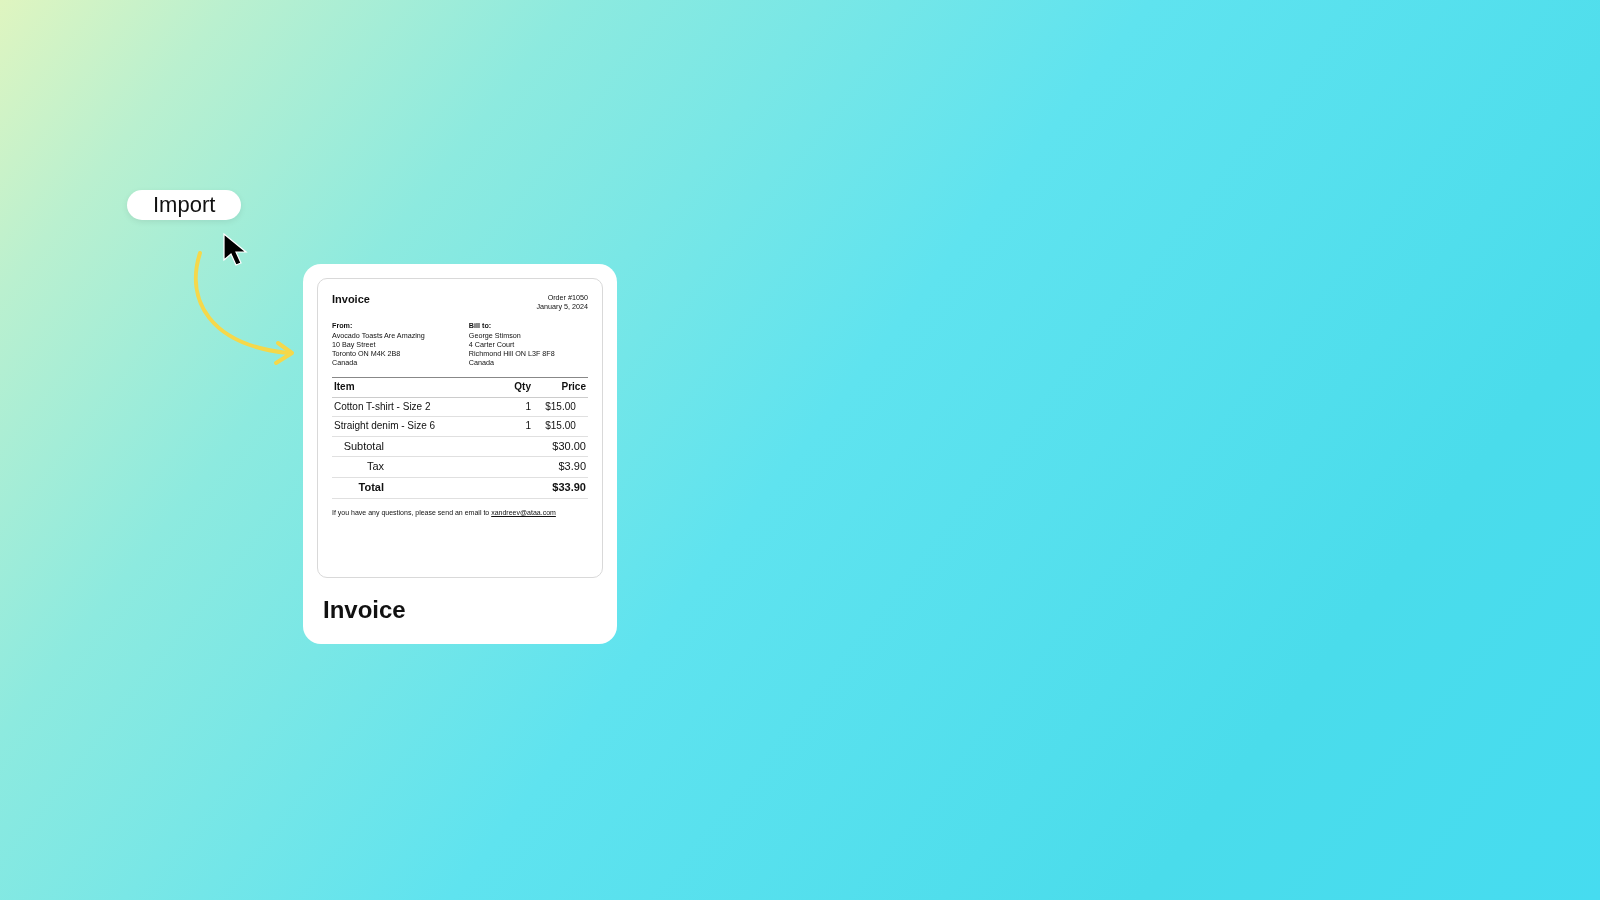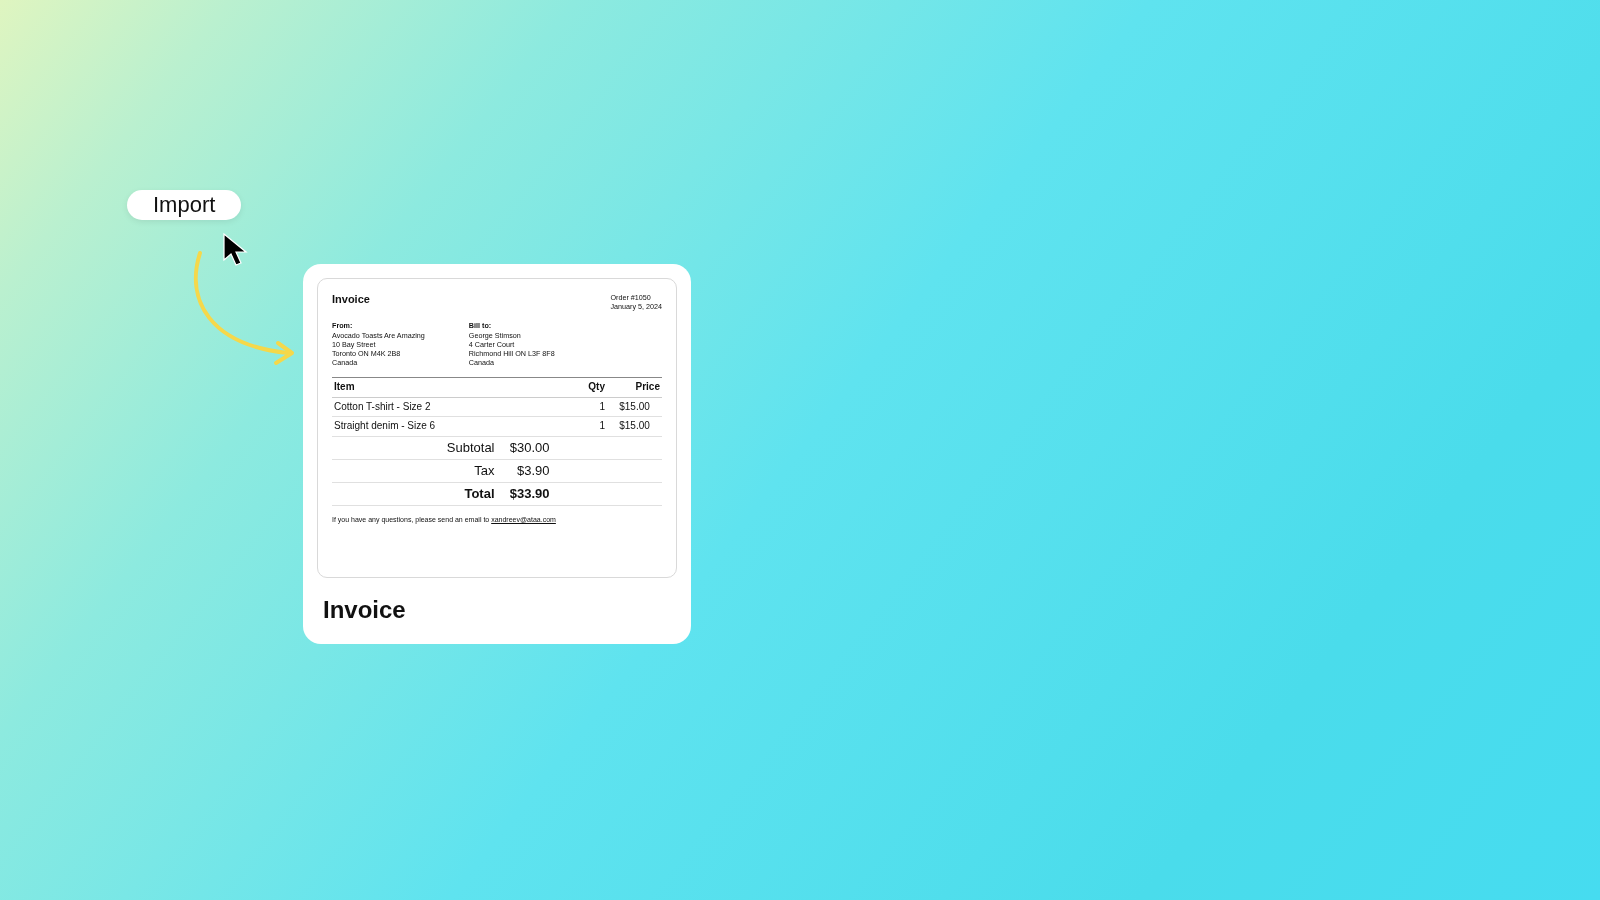--- a/index.html
+++ b/index.html
@@ -44,53 +44,53 @@
     width: 160px;
     height: 130px;
     pointer-events: none;
   }
 
   
   .card {
     position: absolute;
     left: 303px;
     top: 264px;
-    width: 388px;
+    width: 314px;
     height: 380px;
     background: #fff;
     border-radius: 18px;
     padding: 14px 14px 10px 14px;
   }
   .preview {
     width: 100%;
     height: 300px;
     border: 1px solid #d9d9d9;
     border-radius: 10px;
     padding: 14px 14px 10px 14px;
     font-size: 7.2px;
     color: #111;
     line-height: 1.25;
     overflow: hidden;
   }
   .preview-head { display: flex; justify-content: space-between; align-items: flex-start; margin-bottom: 10px; }
   .preview-title { font-weight: 700; font-size: 11px; }
-  .preview-meta { }
+  .preview-meta { text-align: right; }
   .addr-row { display: flex; gap: 44px; margin-bottom: 10px; }
   .addr-col { flex: 0 0 auto; }
   .addr-col .hdr { font-weight: 700; margin-bottom: 1px; }
   .itable { width: 100%; border-collapse: collapse; font-size: 10px; }
   .itable th { border-top: 1px solid #888; border-bottom: 1px solid #ccc; padding: 3px 2px; font-weight: 700; }
   .itable th.item { text-align: left; }
   .itable th.qty { text-align: right; width: 40px; }
   .itable th.price { text-align: right; width: 55px; }
   .itable td { border-bottom: 1px solid #e0e0e0; padding: 3px 2px; }
   .itable td.qty { text-align: right; }
   .itable td.price { text-align: center; }
   .totals { margin-top: 0; }
-  .totals-row { display: flex; justify-content: center; font-size: 13px; border-bottom: 1px solid #e0e0e0; padding: 3px 2px; }
+  .totals-row { display: flex; justify-content: space-between; font-size: 11px; border-bottom: 1px solid #e0e0e0; padding: 3px 2px; }
   .totals-row .lbl { width: 50px; text-align: right; margin-right: 10px; }
   .totals-row .val { width: 45px; text-align: right; }
   .totals-row.total .lbl, .totals-row.total .val { font-weight: 700; }
   .footnote { margin-top: 10px; font-size: 7px; }
   .footnote .email { text-decoration: underline; }
 
   .card-caption {
     margin-top: 18px;
     font-size: 24px;
     font-weight: 700;

